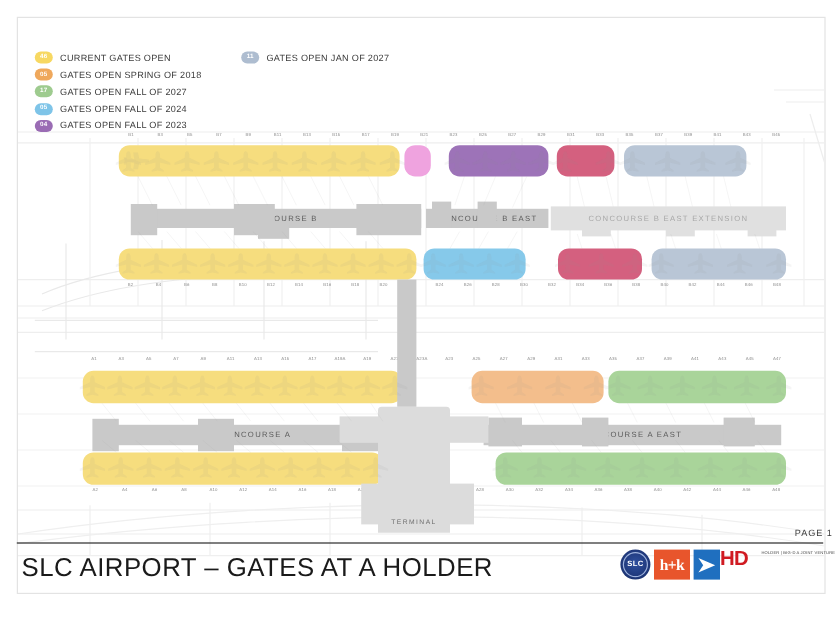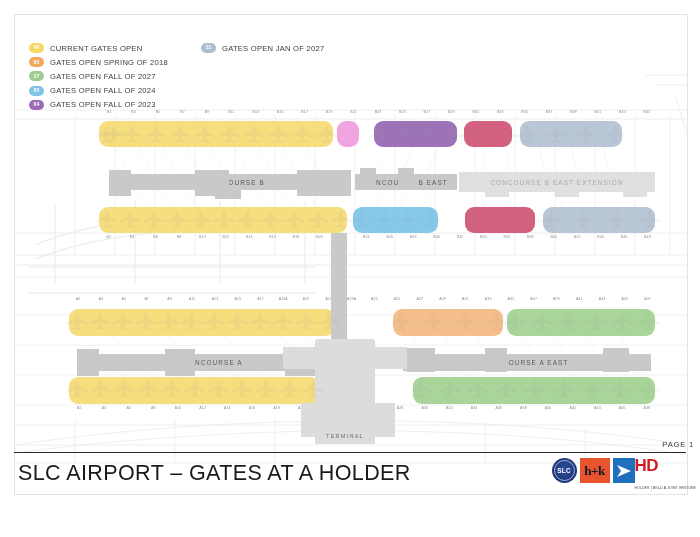--- a/index.html
+++ b/index.html
@@ -110,31 +110,31 @@
   }
   .logo-slc .ring{
     position:absolute;inset:2px;border:1px solid #9fb3dd;border-radius:50%;
   }
   .logo-slc .txt{
     font-size:6.4px;font-weight:bold;color:#ffffff;letter-spacing:.3px;z-index:2;
   }
   .logo-hok{
     width:30px;height:25px;background:#e8552c;
     display:flex;align-items:center;justify-content:center;
-    color:#0f172a;font-family:"Liberation Serif", serif;
+    color:#ffffff;font-family:"Liberation Serif", serif;
     font-size:13px;font-weight:bold;line-height:1;letter-spacing:-.5px;
   }
   .logo-hd{
     height:25px;display:flex;align-items:stretch;
   }
   .hd-mark{
     width:22px;background:#1f6fbf;
     display:flex;align-items:center;justify-content:center;
   }
-  .hd-right{display:flex;flex-direction:column;justify-content:flex-start;gap:11px;}
+  .hd-right{display:flex;flex-direction:row;justify-content:flex-start;gap:11px;}
   .hd-big{
     font-size:17px;font-weight:bold;color:#d01b22;line-height:.95;
     letter-spacing:-.5px;
   }
   .hd-sub{
     font-size:3.4px;color:#444;letter-spacing:.15px;white-space:nowrap;
     margin-top:1px;
   }
 </style>
 </head>

